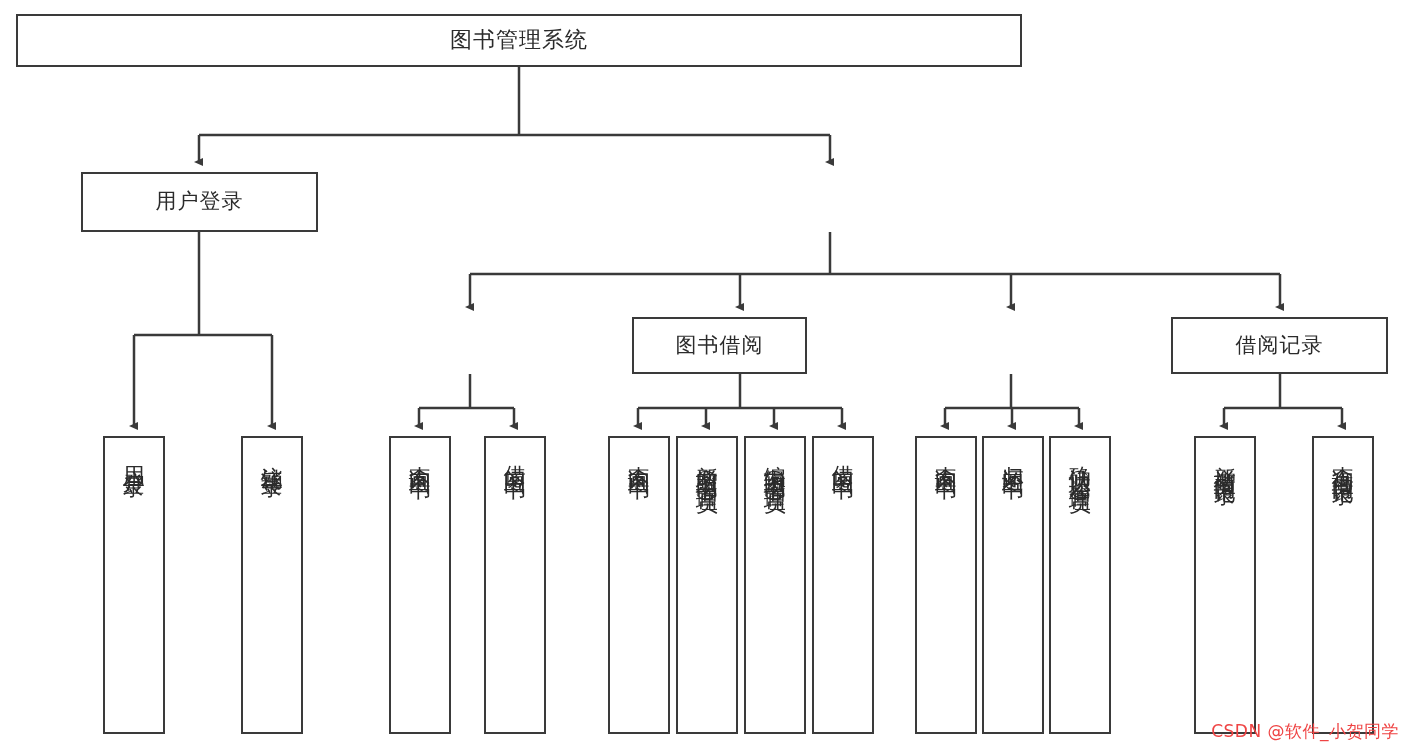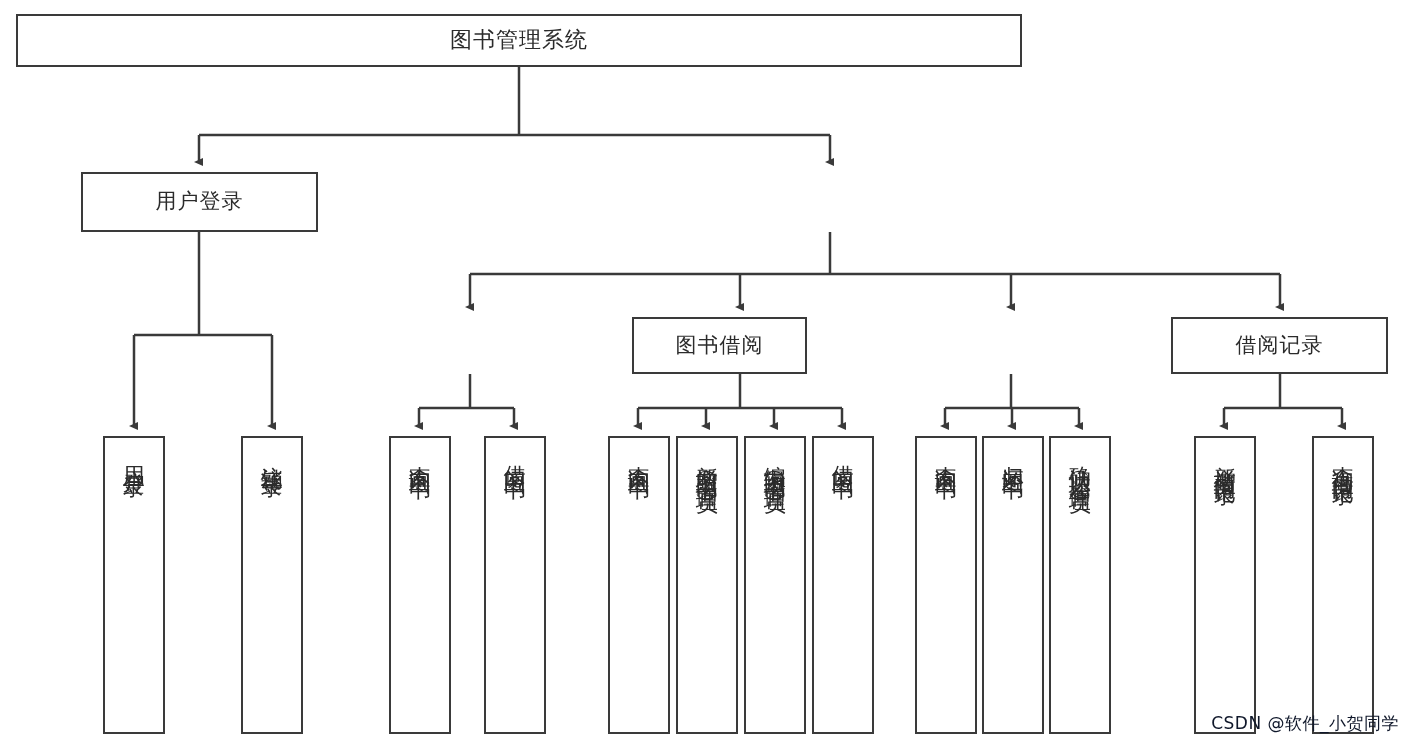--- a/index.html
+++ b/index.html
@@ -50,23 +50,23 @@
   .node.vert .vtext{
     writing-mode:vertical-rl;
     text-orientation:upright;
     display:block;
     white-space:nowrap;
   }
   .node.root{font-size:22px;}
   .watermark{
     position:absolute;
     right:6px;
-    bottom:12px;
+    bottom:4px;
     font-size:17px;
-    color:#0f172a;
+    color:#ef4444;
     letter-spacing:0.5px;
     white-space:nowrap;
   }
 </style>
 </head>
 <body>
 
 <div id="diagram">
 
   <svg id="edges" viewBox="0 0 1405 747" xmlns="http://www.w3.org/2000/svg">

